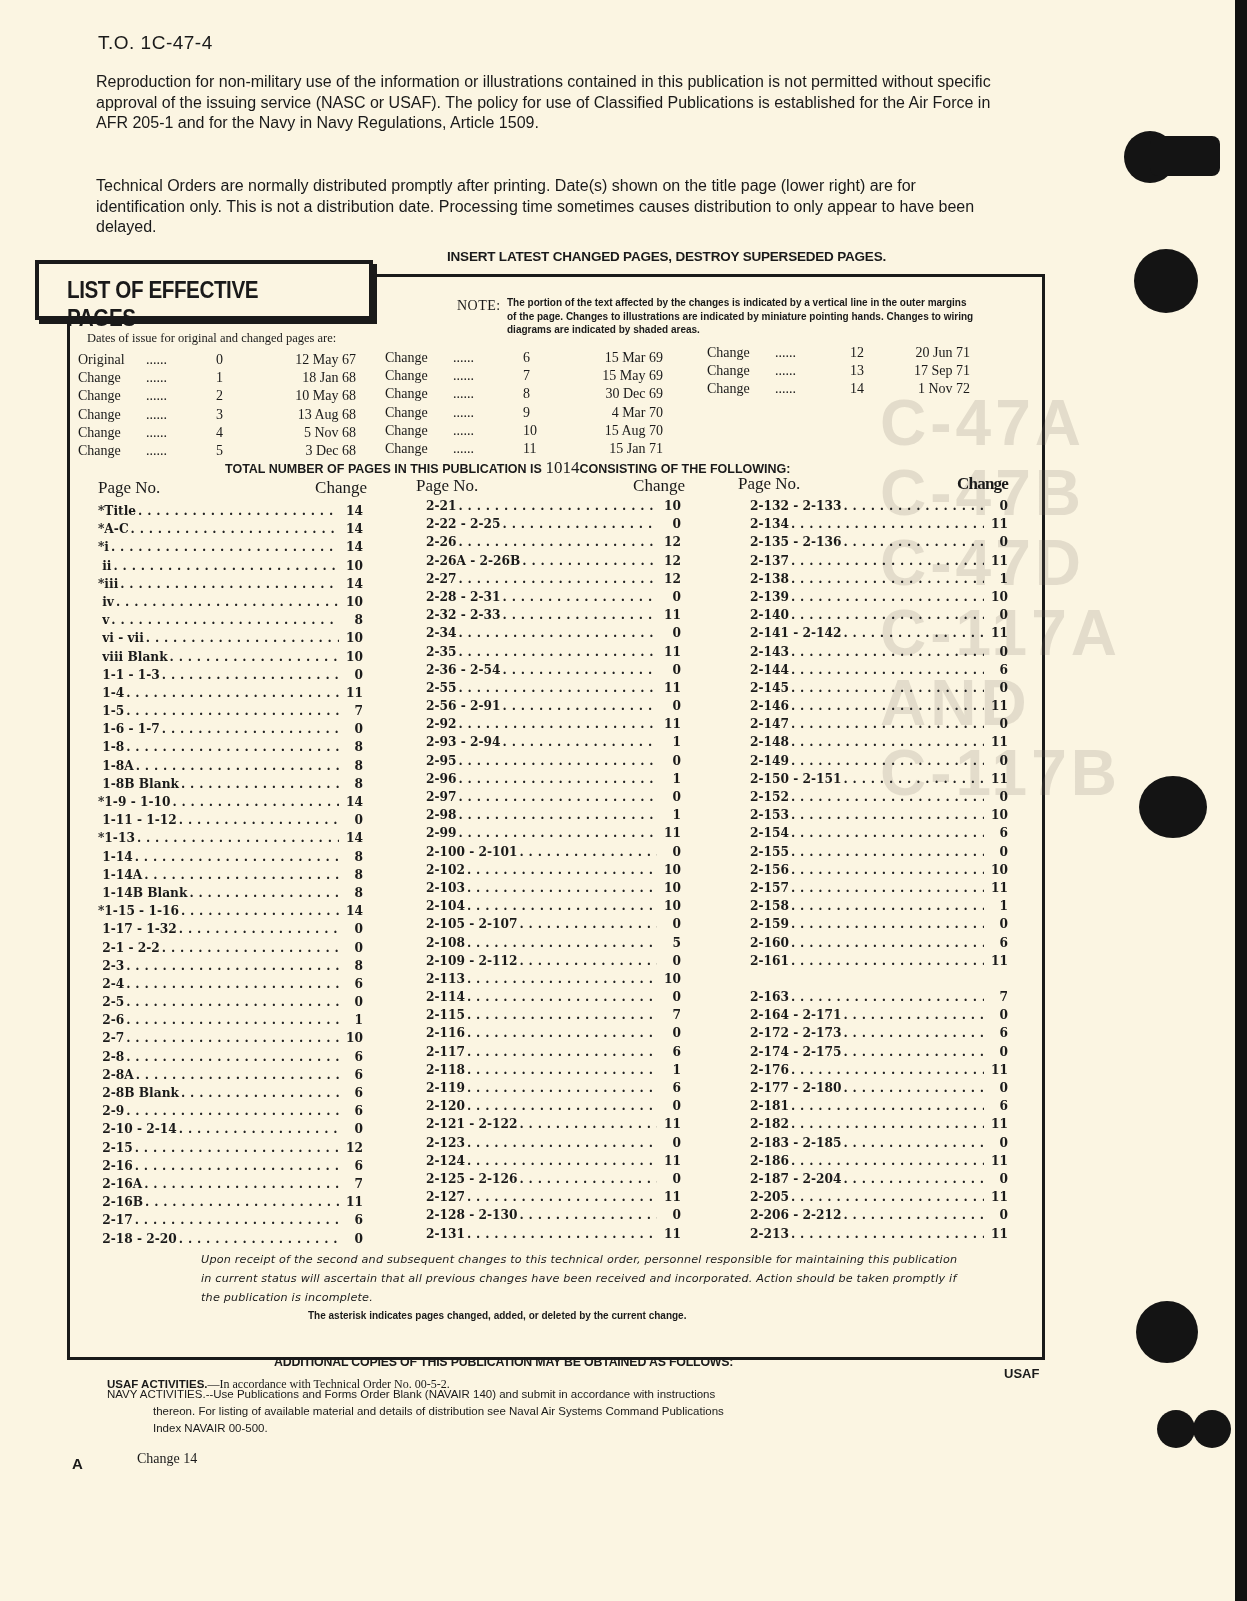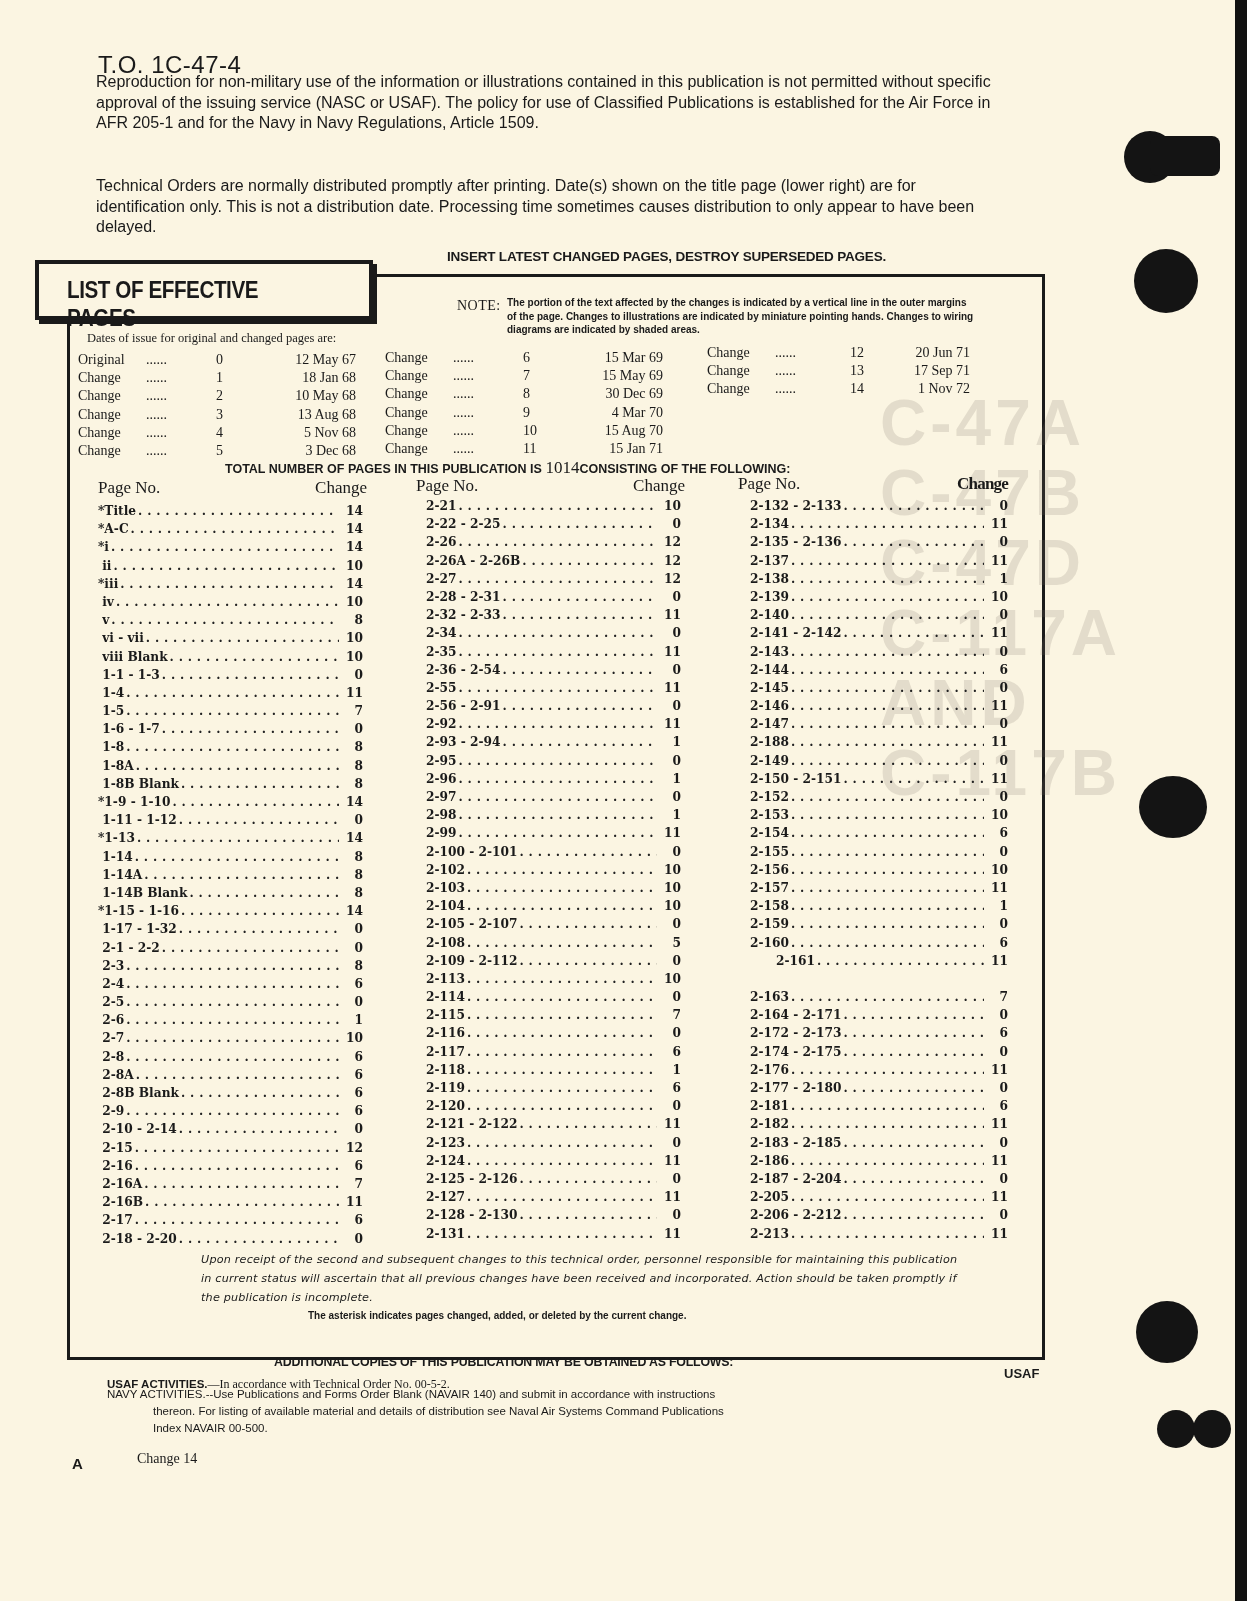--- a/index.html
+++ b/index.html
@@ -4,21 +4,21 @@
 <style>
   html, body { margin:0; padding:0; }
   body {
     width:1247px; height:1601px; position:relative; overflow:hidden;
     background:#fbf5e2; color:#1a1a1a;
     font-family:"Liberation Serif", serif;
   }
   .right-edge { position:absolute; right:0; top:0; width:12px; height:1601px; background:#111; }
   .hole { position:absolute; background:#141414; border-radius:50%; }
   .abs { position:absolute; }
-  .to-number { left:98px; top:51px; font-size:24px; font-family:"Liberation Sans", sans-serif; letter-spacing:0.5px; }
+  .to-number { left:98px; top:32px; font-size:19px; font-family:"Liberation Sans", sans-serif; letter-spacing:0.5px; }
   .para { left:96px; font-family:"Liberation Sans", sans-serif; font-size:16px; line-height:20.5px; width:900px; font-stretch:condensed; }
   .para1 { top:72px; }
   .para2 { top:176px; }
   .insert-note { left:447px; top:249px; font-family:"Liberation Sans", sans-serif; font-weight:bold; font-size:13.5px; letter-spacing:-0.2px; }
   .lep-frame { position:absolute; left:67px; top:274px; width:978px; height:1086px; border:3px solid #1a1a1a; border-top-width:3px; box-sizing:border-box; }
   .lep-title-box { position:absolute; left:35px; top:260px; width:338px; height:60px; border:4px solid #1a1a1a; background:#fbf5e2; box-sizing:border-box; box-shadow:4px 4px 0 #1a1a1a; }
   .lep-title { position:absolute; left:28px; top:12px; font-family:"Liberation Sans", sans-serif; font-weight:bold; font-size:24px; letter-spacing:-0.5px; transform:scaleX(0.86); transform-origin:left; }
   .note-label { left:457px; top:298px; font-size:14px; letter-spacing:0.5px; }
   .note-text { left:507px; top:296px; font-size:10px; line-height:13.5px; width:470px; font-family:"Liberation Sans", sans-serif; font-weight:bold; }
   .dates-label { left:87px; top:331px; font-size:12.5px; }
@@ -677,21 +677,21 @@
         <span class="pg" style="white-space: pre;">2-146</span>
         <span class="dots"></span>
         <span class="cv">11</span>
       </div>
       <div class="entry">
         <span class="pg" style="white-space: pre;">2-147</span>
         <span class="dots"></span>
         <span class="cv">0</span>
       </div>
       <div class="entry">
-        <span class="pg" style="white-space: pre;">2-188</span>
+        <span class="pg" style="white-space: pre;">2-148</span>
         <span class="dots"></span>
         <span class="cv">11</span>
       </div>
       <div class="entry">
         <span class="pg" style="white-space: pre;">2-149</span>
         <span class="dots"></span>
         <span class="cv">0</span>
       </div>
       <div class="entry">
         <span class="pg" style="white-space: pre;">2-150 - 2-151</span>
@@ -737,21 +737,21 @@
         <span class="pg" style="white-space: pre;">2-159</span>
         <span class="dots"></span>
         <span class="cv">0</span>
       </div>
       <div class="entry">
         <span class="pg" style="white-space: pre;">2-160</span>
         <span class="dots"></span>
         <span class="cv">6</span>
       </div>
       <div class="entry">
-        <span class="pg" style="white-space: pre; margin-left: 26px;">2-161</span>
+        <span class="pg" style="white-space: pre;">2-161</span>
         <span class="dots"></span>
         <span class="cv">11</span>
       </div>
       <div class="entry">
         <span class="pg" style="white-space: pre; margin-top: 36px;">2-162</span>
         <span class="dots"></span>
         <span class="cv">0</span>
       </div>
       <div class="entry">
         <span class="pg" style="white-space: pre;">2-163</span>

